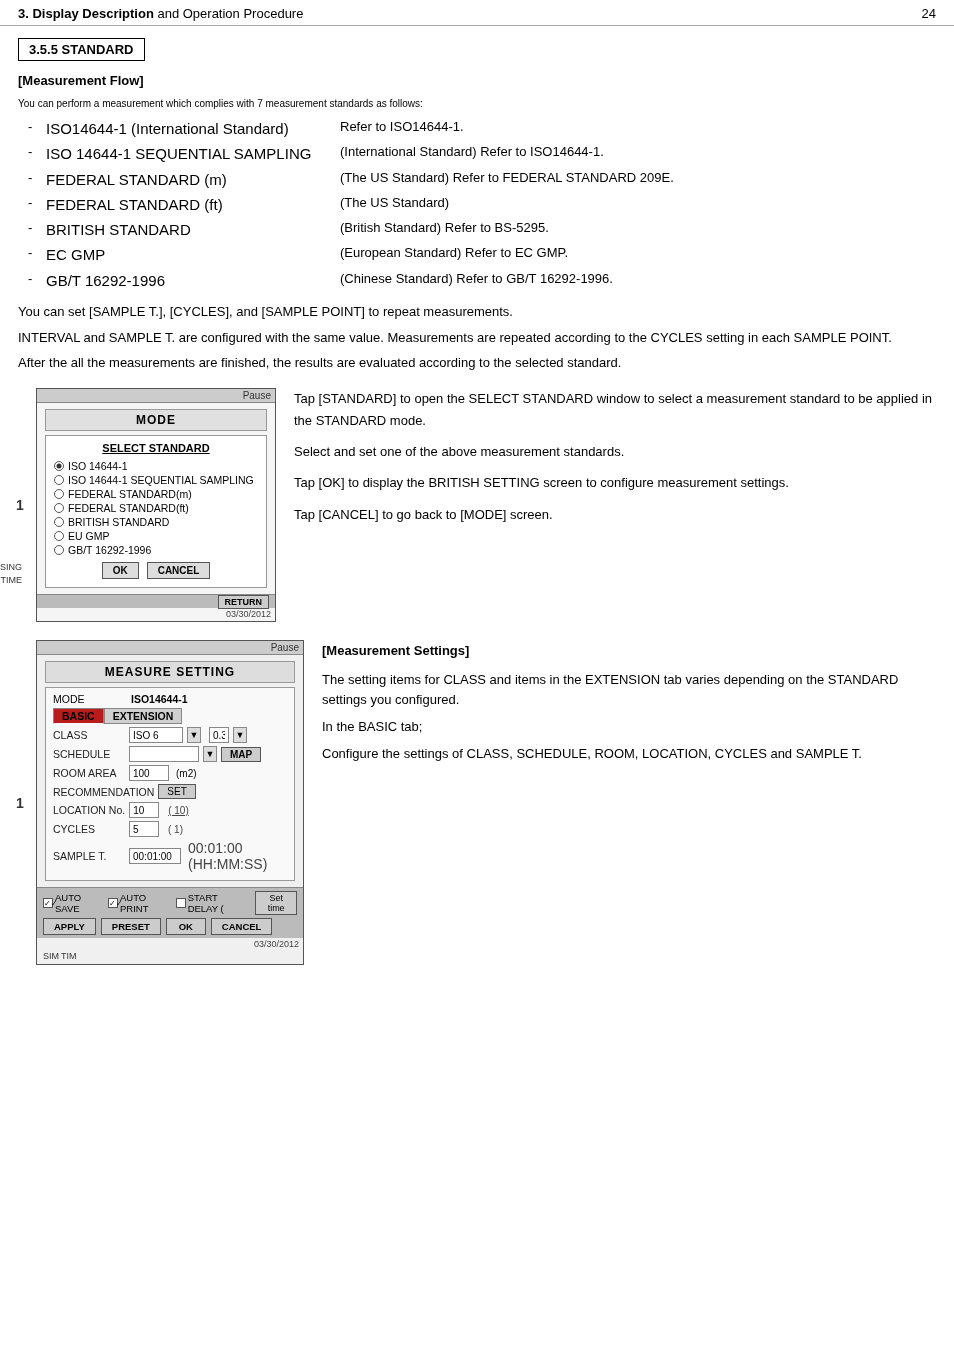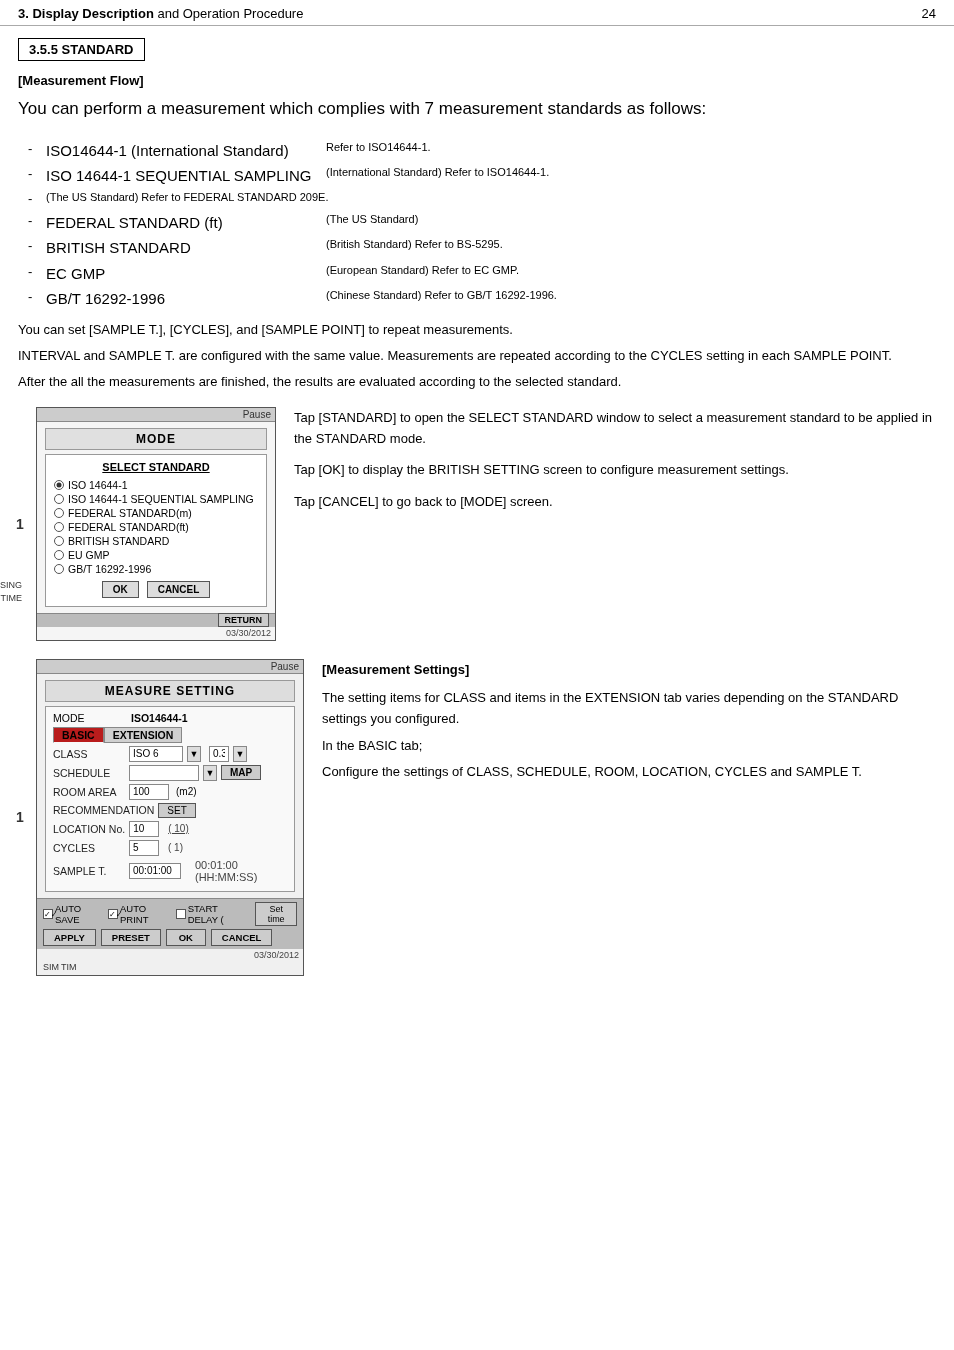--- a/index.html
+++ b/index.html
@@ -42,22 +42,22 @@
     }
 
     .subsection-heading {
       font-size: 13px;
       font-weight: bold;
       margin-bottom: 8px;
       margin-top: 2px;
     }
 
     .intro-text {
-      font-size: 17px;
-      margin-bottom: 17px;
+      font-size: 10px;
+      margin-bottom: 6px;
       line-height: 1.5;
     }
 
     .standards-table {
       margin-left: 10px;
       margin-bottom: 10px;
     }
     .standards-table .row {
       display: flex;
       gap: 0;
@@ -66,21 +66,22 @@
     }
     .standards-table .row .dash {
       min-width: 18px;
       font-size: 13px;
     }
     .standards-table .row .label {
       min-width: 280px;
       font-size: 15px;
     }
     .standards-table .row .desc {
-      font-size: 11px;
+      font-size: 13px;
+      margin-left: 14px;
     }
 
     .body-text {
       font-size: 13px;
       line-height: 1.6;
       margin-bottom: 5px;
     }
 
     
     .two-col {
@@ -388,20 +389,21 @@
       <span class="label">ISO14644-1 (International Standard)</span>
       <span class="desc">Refer to ISO14644-1.</span>
     </div>
     <div class="row">
       <span class="dash">-</span>
       <span class="label">ISO 14644-1 SEQUENTIAL SAMPLING</span>
       <span class="desc">(International Standard) Refer to ISO14644-1.</span>
     </div>
     <div class="row">
       <span class="dash">-</span>
+      <span class="label">FEDERAL STANDARD (m)</span>
       <span class="desc">(The US Standard) Refer to FEDERAL STANDARD 209E.</span>
     </div>
     <div class="row">
       <span class="dash">-</span>
       <span class="label">FEDERAL STANDARD (ft)</span>
       <span class="desc">(The US Standard)</span>
     </div>
     <div class="row">
       <span class="dash">-</span>
       <span class="label">BRITISH STANDARD</span>
@@ -479,20 +481,21 @@
         <div class="device-bottom-bar">
           <span></span>
           <button class="device-return-btn">RETURN</button>
         </div>
         <div class="date-stamp">03/30/2012</div>
       </div>
     </div>
 
     <div class="side-text">
       <p>Tap [STANDARD] to open the SELECT STANDARD window to select a measurement standard to be applied in the STANDARD mode.</p>
+      <p>Select and set one of the above measurement standards.</p>
       <p>Tap [OK] to display the BRITISH SETTING screen to configure   measurement settings.</p>
       <p>Tap [CANCEL] to go back to [MODE] screen.</p>
     </div>
   </div>
 
   <div class="two-col">
 
     <div style="position:relative; margin-left:18px;">
       <div style="position:absolute; left:-20px; top:50%; transform:translateY(-50%); font-size:14px; font-weight:bold; color:#333;">1</div>
 
@@ -547,21 +550,21 @@
 
           <div class="ms-row">
             <span class="ms-label">CYCLES</span>
             <input class="ms-input" style="width: 30px;" value="5" readonly="">
             <span style="font-size:10px; margin-left:5px; color:#444;">( 1)</span>
           </div>
 
           <div class="ms-row">
             <span class="ms-label">SAMPLE T.</span>
             <input class="ms-input" style="width: 52px;" value="00:01:00" readonly="">
-            <span style="font-size:11px; margin-left:10px; color:#444;">00:01:00  (HH:MM:SS)</span>
+            <span style="font-size:14px; margin-left:3px; color:#444;">00:01:00  (HH:MM:SS)</span>
           </div>
         </div>
 
         <div class="ms-bottom-bar">
           <div class="ms-bottom-row1">
             <label class="ms-checkbox-label">
               <span class="ms-checkbox checked">✓</span>
               <span>AUTO SAVE</span>
             </label>
             <label class="ms-checkbox-label">

